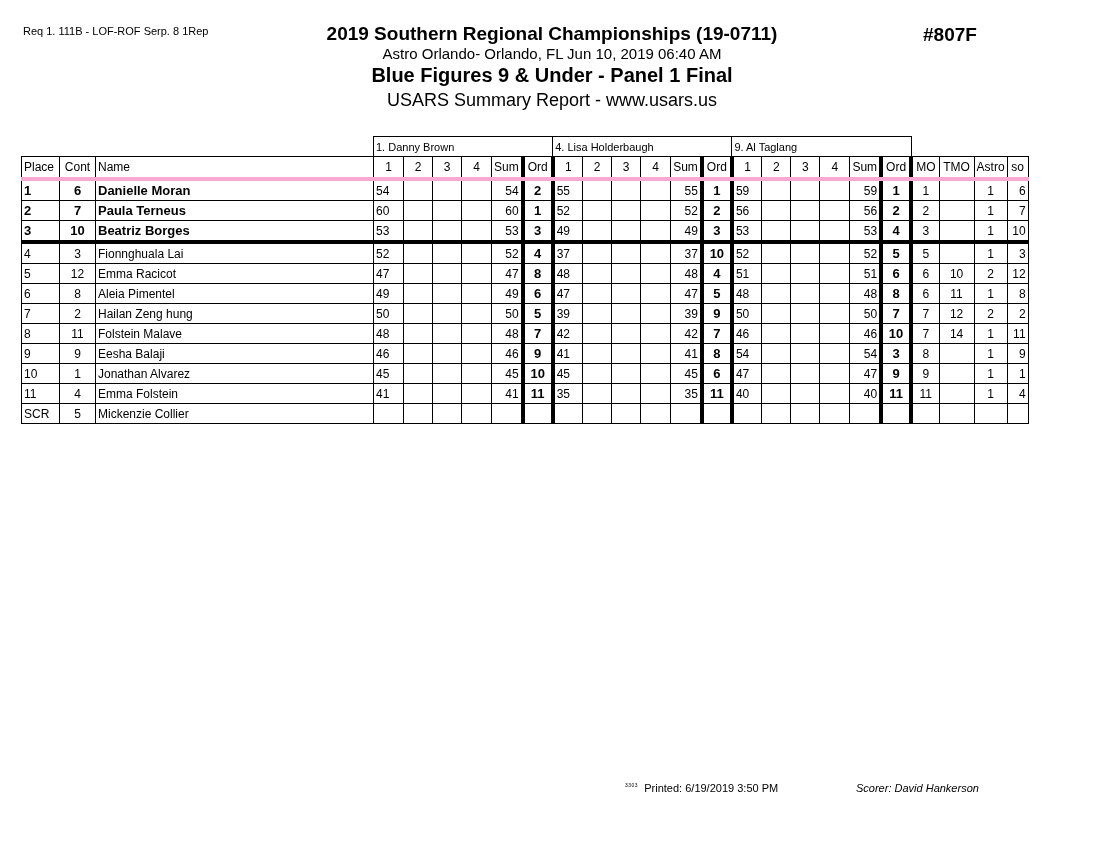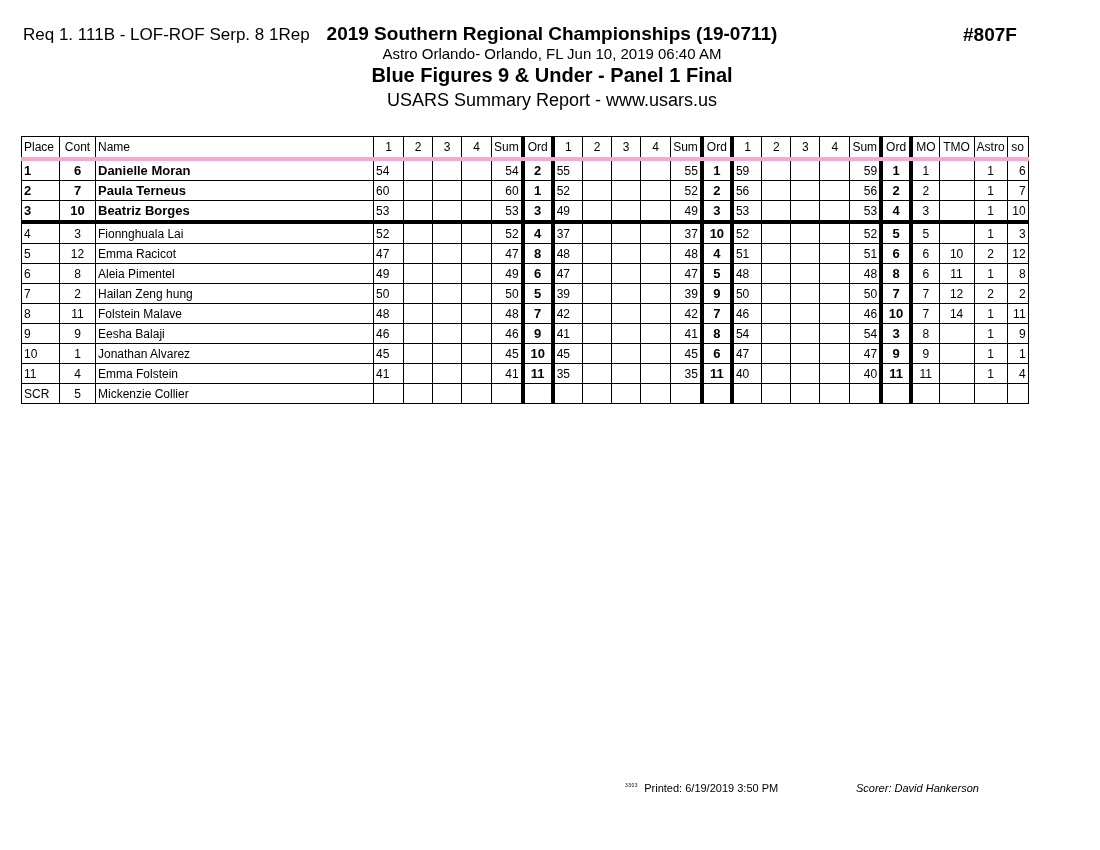--- a/index.html
+++ b/index.html
@@ -1,23 +1,23 @@
 <!DOCTYPE html>
 <html><head>
 <meta charset="utf-8">
 <style>
   html, body { margin:0; padding:0; background:#ffffff; }
   body { width:1100px; height:850px; position:relative; overflow:hidden; font-family:"Liberation Sans", sans-serif; color:#000; }
-  .req { position:absolute; left:23px; top:25px; font-size:17px; }
+  .req { position:absolute; left:23px; top:25px; font-size:11px; }
   .hdr { position:absolute; left:0; width:1100px; text-align:center; }
   .title1 { top:23px; font-size:19px; font-weight:bold; left:2px; }
   .title2 { top:45px; font-size:15px; left:2px; }
   .title3 { top:64px; font-size:20px; font-weight:bold; left:2px; }
   .title4 { top:90px; font-size:18px; left:2px; }
-  .eventno { position:absolute; left:963px; top:24px; font-size:19px; font-weight:bold; }
+  .eventno { position:absolute; left:923px; top:24px; font-size:19px; font-weight:bold; }
 
   table.res { position:absolute; left:21px; top:136px; border-collapse:collapse; font-size:12px; table-layout:fixed; }
   table.res td { border:1px solid #000; padding:0 2px; height:19px; white-space:nowrap; overflow:hidden; }
   table.res tr.judges td { height:19px; font-size:11px; }
   table.res tr.judges td.blank { border:none; }
   table.res tr.colhdr td { height:20px; text-align:center; border-bottom:4px solid #f9a8d4; }
   table.res tr.colhdr td.left { text-align:left; }
   td.c { text-align:center; }
   td.ord { font-weight:bold; font-size:13px; text-align:center; border-left:4px solid #000 !important; border-right:4px solid #000 !important; }
   tr.top td { font-weight:bold; font-size:13px; }
@@ -61,20 +61,27 @@
       <col style="width:29px">
       <col style="width:30px">
       <col style="width:31px">
       <col style="width:30px">
     <col style="width:28px">
       <col style="width:35px">
       <col style="width:30px">
       <col style="width:21px">
   </colgroup>
   <tbody id="tbody">
+    <tr class="judges">
+      <td class="blank" colspan="3"></td>
+      <td colspan="6">1.  Danny Brown</td>
+      <td colspan="6">4.  Lisa Holderbaugh</td>
+      <td colspan="6">9.  Al Taglang</td>
+      <td class="blank" colspan="4"></td>
+    </tr>
     <tr class="colhdr">
       <td class="left">Place</td>
       <td>Cont</td>
       <td class="left">Name</td>
       <td>1</td>
       <td>2</td>
       <td>3</td>
       <td>4</td>
       <td>Sum</td>
       <td style="border-left:4px solid #000;border-right:4px solid #000">Ord</td>

